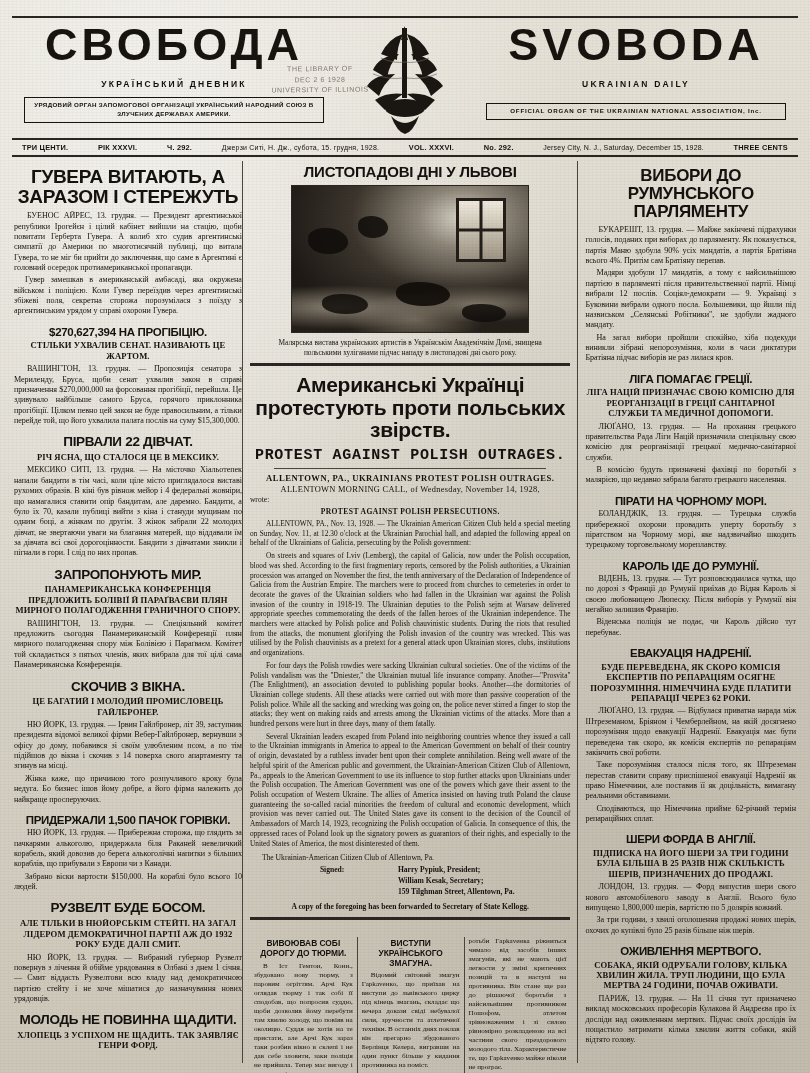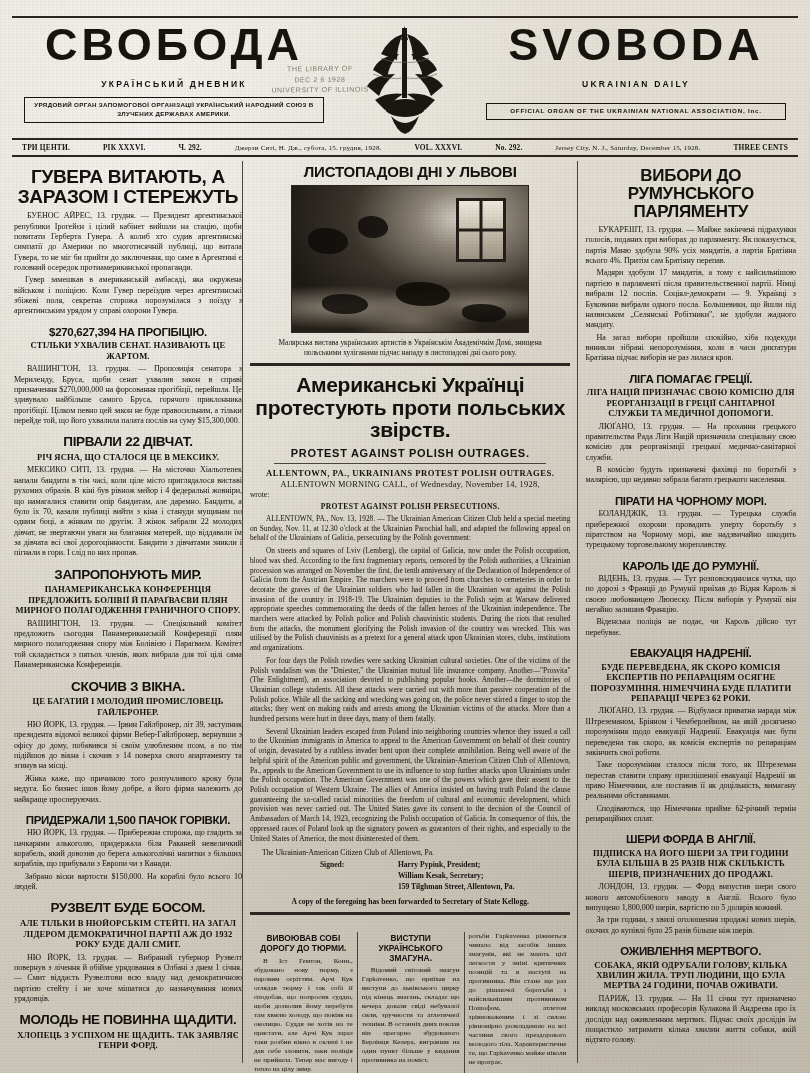--- a/index.html
+++ b/index.html
@@ -53,21 +53,21 @@
     position:absolute;left:244px;top:46px;width:140px;text-align:center;
     font-family:"Liberation Sans", sans-serif;
     font-size:7px;letter-spacing:.6px;color:#6b6257;opacity:.82;line-height:1.5;
     transform:rotate(-.6deg);
   }
 
   
   .dateline-rules{margin:2px 6px 0 6px;border-top:2.5px solid #2b2621;}
   .dateline{
     display:flex;align-items:center;justify-content:space-between;
-    font-family:Liberation Serif, serif;
+    font-family:Liberation Sans, sans-serif;
     font-size:7.4px;font-weight:bold;letter-spacing:.2px;
     padding:3px 10px 3px 10px;
     border-bottom:2.5px solid #2b2621;
     margin:0 6px;
   }
   .dateline .dl-mid{font-weight:normal;font-size:7px;}
 
   
   .cols{display:flex;padding:4px 8px 0 8px;height:906px;box-sizing:border-box;}
   .col-l{width:236px;}
@@ -133,22 +133,22 @@
       radial-gradient(ellipse at 52% 80%, #6e6557 0%, rgba(0,0,0,0) 40%),
       radial-gradient(ellipse at 78% 55%, #7d7466 0%, rgba(0,0,0,0) 38%),
       linear-gradient(0deg,#241f19 0%, rgba(36,31,25,0) 100%);
   }
   .photo .blob{position:absolute;background:#0f0c09;border-radius:40% 55% 45% 50%;opacity:.85;}
   .caption{
     font-size:7.4px;line-height:1.3;text-align:center;margin:5px 18px 0 18px;
   }
   .hr-thick{border-top:3px solid #2b2621;margin:6px 0 4px 0;}
   .en-sub{
-    font-family:Liberation Sans, sans-serif;font-weight:bold;
-    font-size:11px;text-align:center;letter-spacing:.7px;margin:5px 0 2px 0;
+    font-family:Liberation Mono, monospace;font-weight:bold;
+    font-size:15px;text-align:center;letter-spacing:.7px;margin:5px 0 2px 0;
   }
   .en-sub2{
     font-family:"Liberation Serif", serif;font-weight:bold;
     font-size:8.6px;text-align:center;letter-spacing:.5px;margin:4px 0 2px 0;
   }
   .en-sub3{
     font-size:8.4px;text-align:center;letter-spacing:.3px;margin:2px 0 1px 0;
   }
   .en-sub4{
     font-weight:bold;font-size:7.6px;text-align:center;letter-spacing:.4px;margin:3px 0 3px 0;

